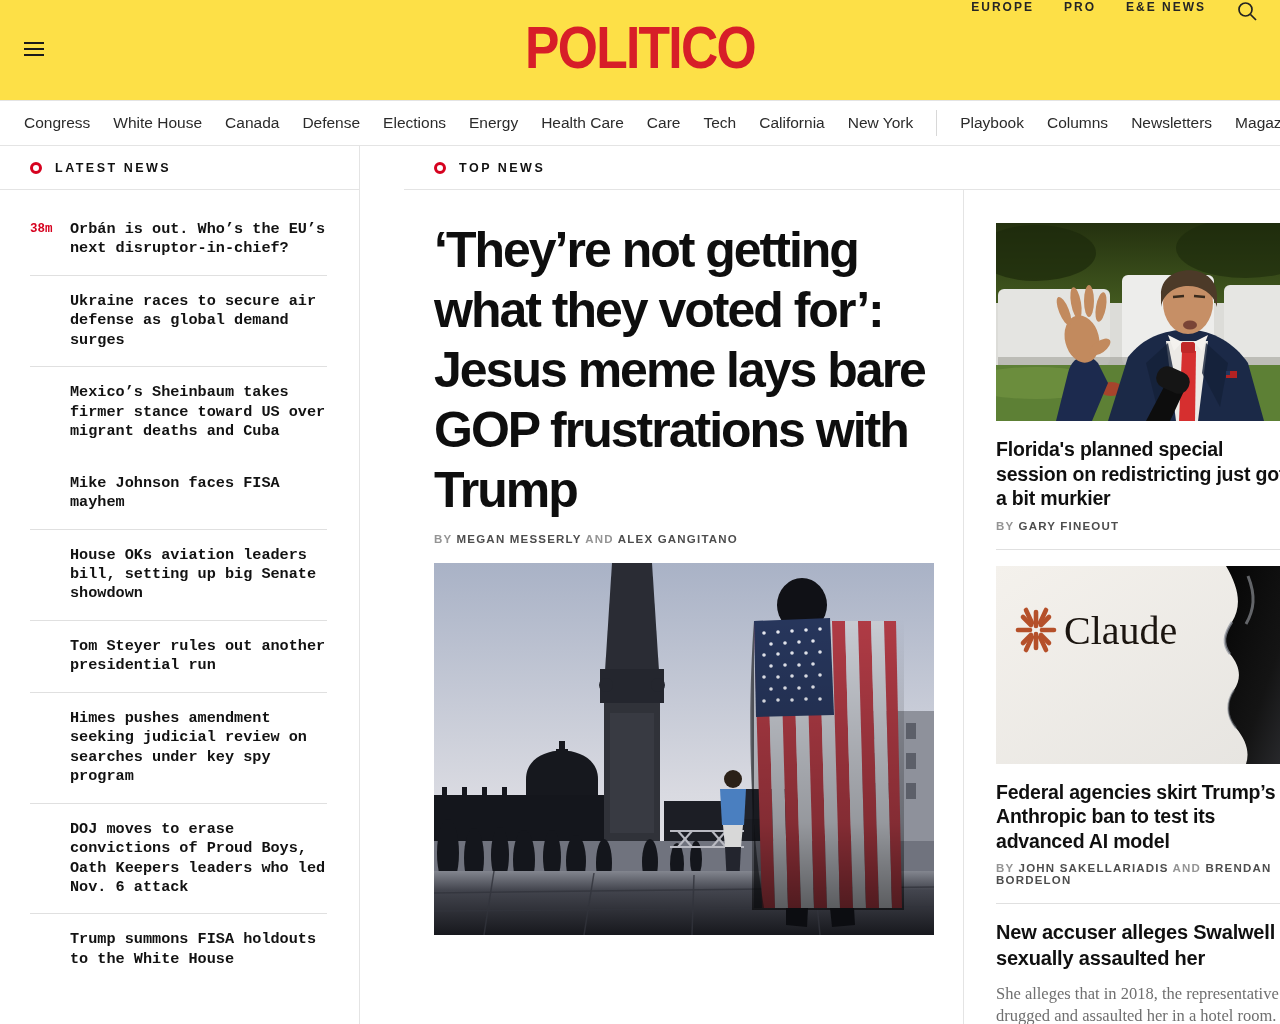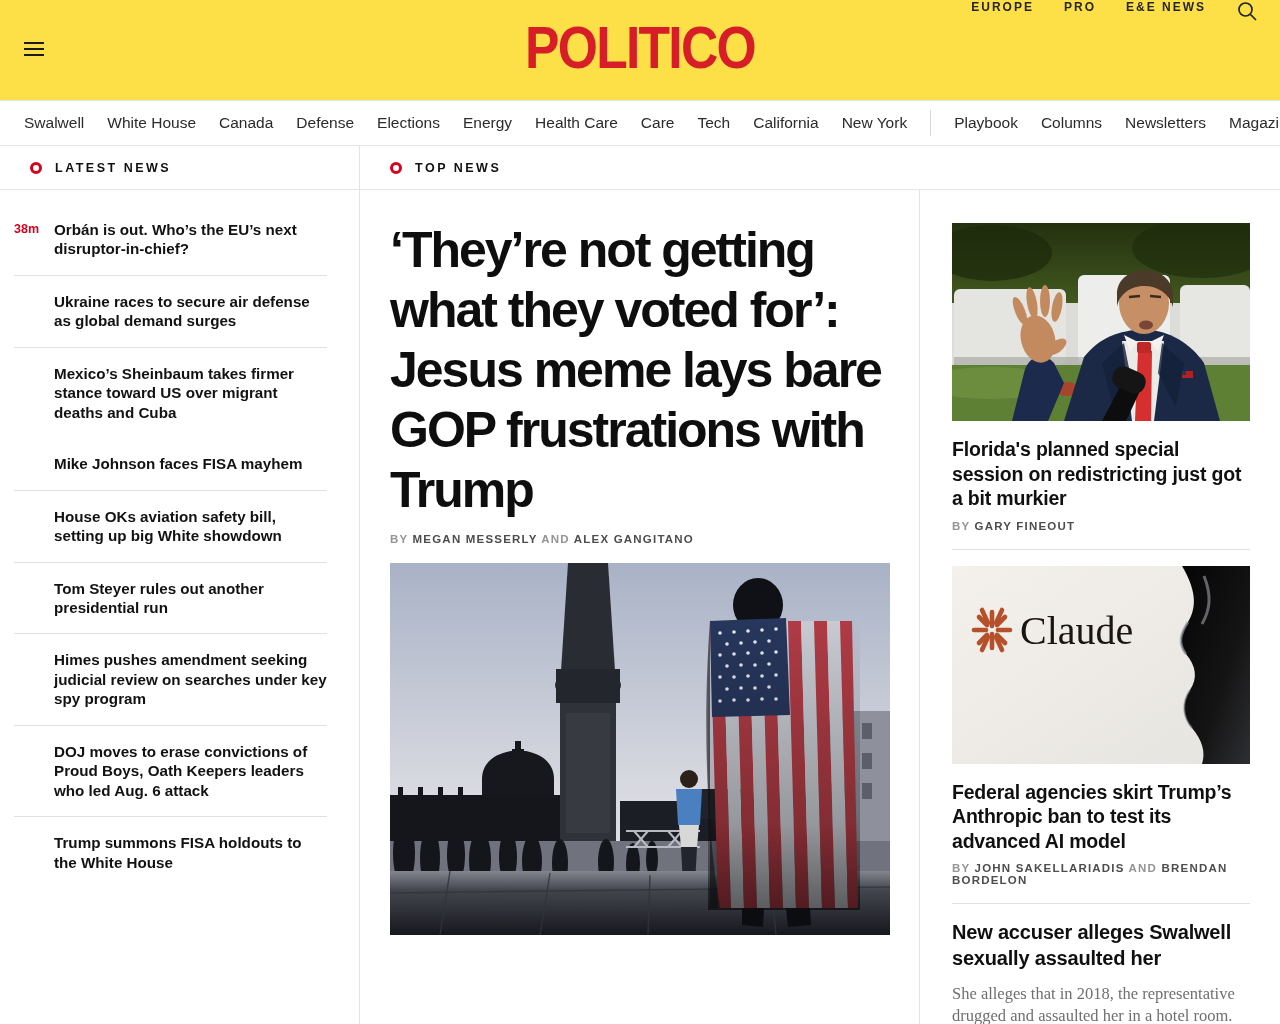--- a/index.html
+++ b/index.html
@@ -18,29 +18,29 @@
   .search-btn { width:22px; height:22px; cursor:pointer; }
 
   
   .navbar { height:46px; border-top:1px solid #e4e4e4; border-bottom:1px solid #e4e4e4;
             display:flex; align-items:center; gap:23px; padding-left:24px;
             font-size:15.5px; color:#2b2b2b; white-space:nowrap; overflow:hidden; }
   .nav-item { cursor:pointer; }
   .nav-sep { width:1px; height:26px; background:#d8d8d8; flex:none; }
 
   
-  .main { display:flex; height:878px; }
+  .main { display:flex; height:878px;gap:44px; }
   .col-left { width:360px; flex:none; border-right:1px solid #e4e4e4; }
   .region-right { width:920px; flex:none; }
   .section-head { height:44px; display:flex; align-items:center; gap:13px; padding-left:30px;
                   border-bottom:1px solid #e4e4e4; font-size:12.5px; font-weight:bold; letter-spacing:2.5px; color:#111; }
   .ring { width:12px; height:12px; border:3px solid #d6021f; border-radius:50%; flex:none; }
 
   
-  .news-list { padding:14px 32px 0 14px; }
+  .news-list { padding:14px 32px 0 30px;font-family:Liberation Mono, monospace; }
   .news-item { display:flex; padding:16px 0; }
   .news-item.sep { border-bottom:1px solid #e0e0e0; }
   .news-time { width:40px; flex:none; color:#d6021f; font-weight:bold; font-size:12.5px; padding-top:2px; }
   .news-title { font-weight:bold; font-size:15.2px; line-height:1.28; color:#121212; cursor:pointer; }
 
   
   .inner { display:flex; height:834px; }
   .col-center { width:560px; flex:none; border-right:1px solid #e4e4e4; padding:30px 14px 0 30px; }
   .col-right { width:360px; flex:none; padding:33px 30px 16px 32px; }
   .lead-headline { font-size:50px; line-height:1.2; font-weight:bold; letter-spacing:-2px;
@@ -75,21 +75,21 @@
     <span class="hdr-link">PRO</span>
     <span class="hdr-link">E&amp;E NEWS</span>
     <svg class="search-btn" viewBox="0 0 22 22">
       <circle cx="9.5" cy="9.5" r="6.5" fill="none" stroke="#222" stroke-width="1.7"></circle>
       <line x1="14.5" y1="14.5" x2="20" y2="20" stroke="#222" stroke-width="1.7"></line>
     </svg>
   </div>
 </div>
 
 <nav class="navbar" id="navbar">
-    <span class="nav-item">Swalwell</span>
+    <span class="nav-item">Congress</span>
     <span class="nav-item">White House</span>
     <span class="nav-item">Canada</span>
     <span class="nav-item">Defense</span>
     <span class="nav-item">Elections</span>
     <span class="nav-item">Energy</span>
     <span class="nav-item">Health Care</span>
     <span class="nav-item">Care</span>
     <span class="nav-item">Tech</span>
     <span class="nav-item">California</span>
     <span class="nav-item">New York</span>
@@ -119,33 +119,33 @@
         <div class="news-item">
           <span class="news-time"></span>
           <span class="news-title">Mexico’s Sheinbaum takes firmer stance toward US over migrant deaths and Cuba</span>
         </div>
         <div class="news-item sep">
           <span class="news-time"></span>
           <span class="news-title">Mike Johnson faces FISA mayhem</span>
         </div>
         <div class="news-item sep">
           <span class="news-time"></span>
-          <span class="news-title">House OKs aviation safety bill, setting up big White showdown</span>
+          <span class="news-title">House OKs aviation leaders bill, setting up big Senate showdown</span>
         </div>
         <div class="news-item sep">
           <span class="news-time"></span>
           <span class="news-title">Tom Steyer rules out another presidential run</span>
         </div>
         <div class="news-item sep">
           <span class="news-time"></span>
           <span class="news-title">Himes pushes amendment seeking judicial review on searches under key spy program</span>
         </div>
         <div class="news-item sep">
           <span class="news-time"></span>
-          <span class="news-title">DOJ moves to erase convictions of Proud Boys, Oath Keepers leaders who led Aug. 6 attack</span>
+          <span class="news-title">DOJ moves to erase convictions of Proud Boys, Oath Keepers leaders who led Nov. 6 attack</span>
         </div>
         <div class="news-item">
           <span class="news-time"></span>
           <span class="news-title">Trump summons FISA holdouts to the White House</span>
         </div>
       </div>
   </div>
 
   <div class="region-right">
     <div class="section-head">

